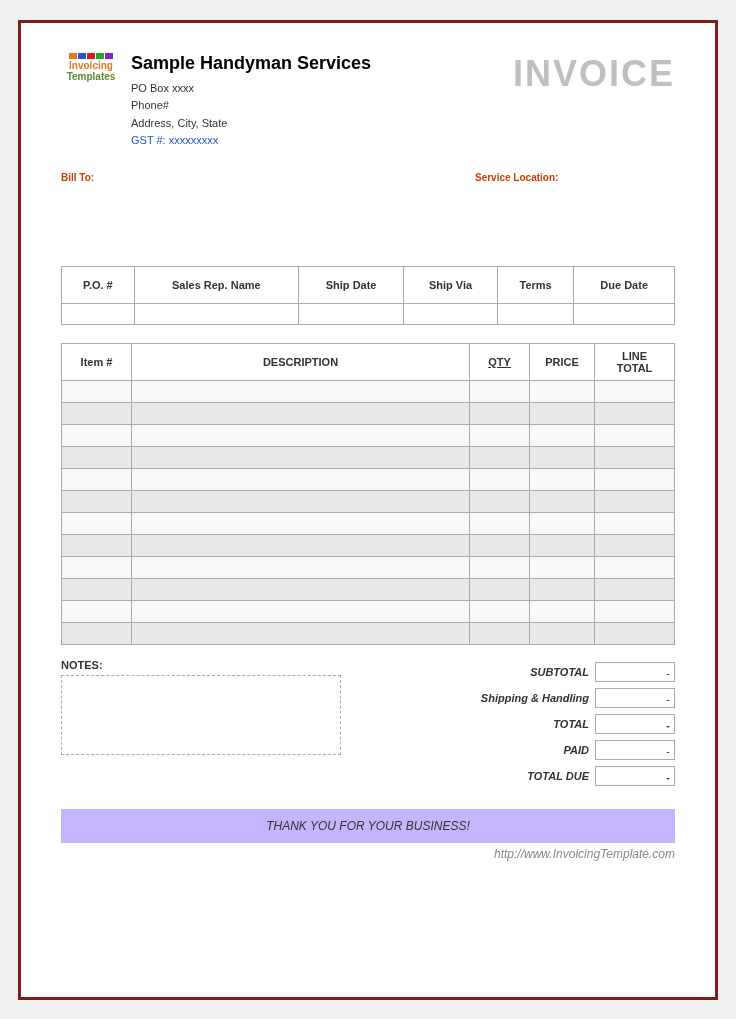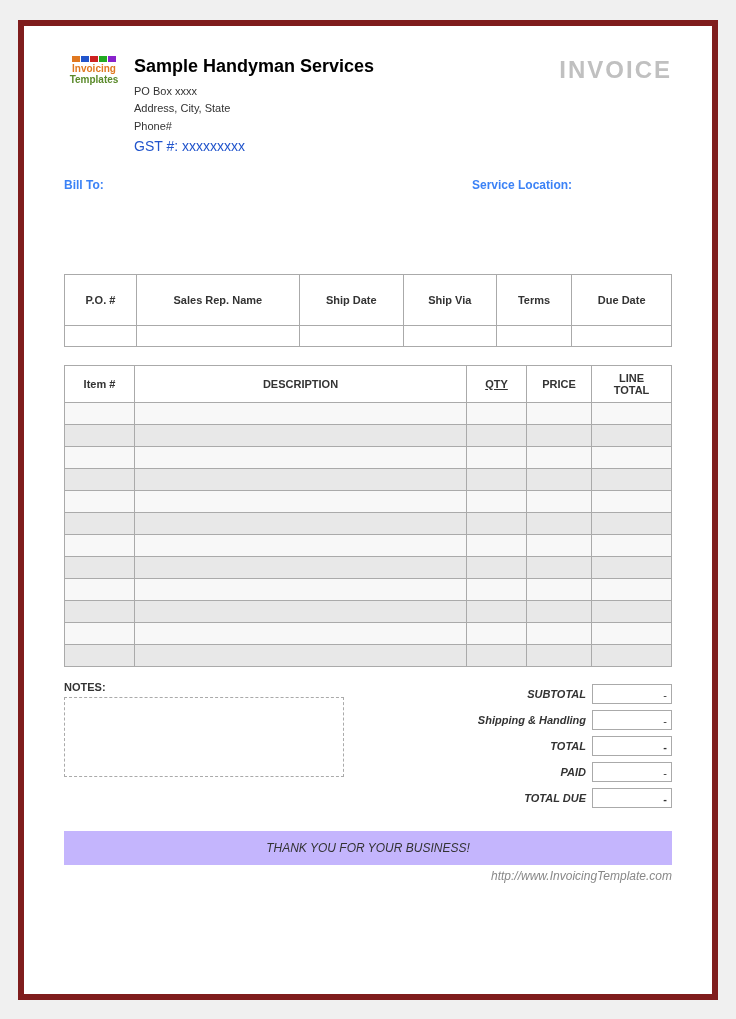--- a/index.html
+++ b/index.html
@@ -6,21 +6,21 @@
     body {
       background: #f0f0f0;
       display: flex;
       justify-content: center;
       align-items: center;
       min-height: 100vh;
       font-family: Arial, sans-serif;
       font-size: 12px;
     }
     .page-border {
-      border: 6px solid #7f1d1d;
+      border: 3px solid #7f1d1d;
       background: #fff;
       width: 700px;
       min-height: 980px;
       padding: 30px 40px;
       position: relative;
     }
     .header-section {
       display: flex;
       justify-content: space-between;
       align-items: flex-start;
@@ -67,24 +67,24 @@
       margin-bottom: 6px;
     }
     .company-details {
       font-size: 11px;
       color: #333;
       line-height: 1.6;
     }
     .gst-link {
       color: #2255cc;
       text-decoration: none;
-      font-size: 14px;
+      font-size: 11px;
     }
     .invoice-title {
-      font-size: 24px;
+      font-size: 36px;
       font-weight: bold;
       color: #c0c0c0;
       letter-spacing: 2px;
       text-align: right;
     }
     .right-meta {
       text-align: right;
       margin-top: 8px;
     }
     .right-meta div {
@@ -92,38 +92,38 @@
       font-weight: bold;
       line-height: 1.8;
       color: #333;
     }
     .bill-section {
       display: flex;
       justify-content: space-between;
       margin: 18px 0 22px 0;
     }
     .bill-to, .service-location {
-      font-size: 12px;
-      font-weight: bold;
-      color: #3b82f6;
+      font-size: 10px;
+      font-weight: bold;
+      color: #c2410c;
       margin-top: 20px;
     }
     .bill-content, .service-content {
       min-height: 60px;
       min-width: 200px;
     }
     
     .order-table {
       width: 100%;
       border-collapse: collapse;
       margin-bottom: 18px;
     }
     .order-table th {
       border: 1px solid #aaa;
-      padding: 19px 8px;
+      padding: 12px 8px;
       text-align: center;
       font-size: 11px;
       font-weight: bold;
       background: #fff;
       color: #333;
     }
     .order-table td {
       border: 1px solid #aaa;
       padding: 10px 8px;
       text-align: center;
@@ -247,22 +247,22 @@
           <div class="logo-color-block" style="background:#22aa22;"></div>
           <div class="logo-color-block" style="background:#8822cc;"></div>
         </div>
         <span class="logo-invoicing">Invoicing</span>
         <span class="logo-templates">Templates</span>
       </div>
       <div>
         <div class="company-name">Sample Handyman Services</div>
         <div class="company-details">
           <div>PO Box xxxx</div>
+          <div>Phone#</div>
           <div>Address, City, State</div>
-          <div>Phone#</div>
           <a class="gst-link" href="#">GST #: xxxxxxxxx</a>
         </div>
       </div>
     </div>
     <div style="text-align:right;">
       <div class="invoice-title">INVOICE</div>
     </div>
   </div>
 
   <div class="bill-section">

